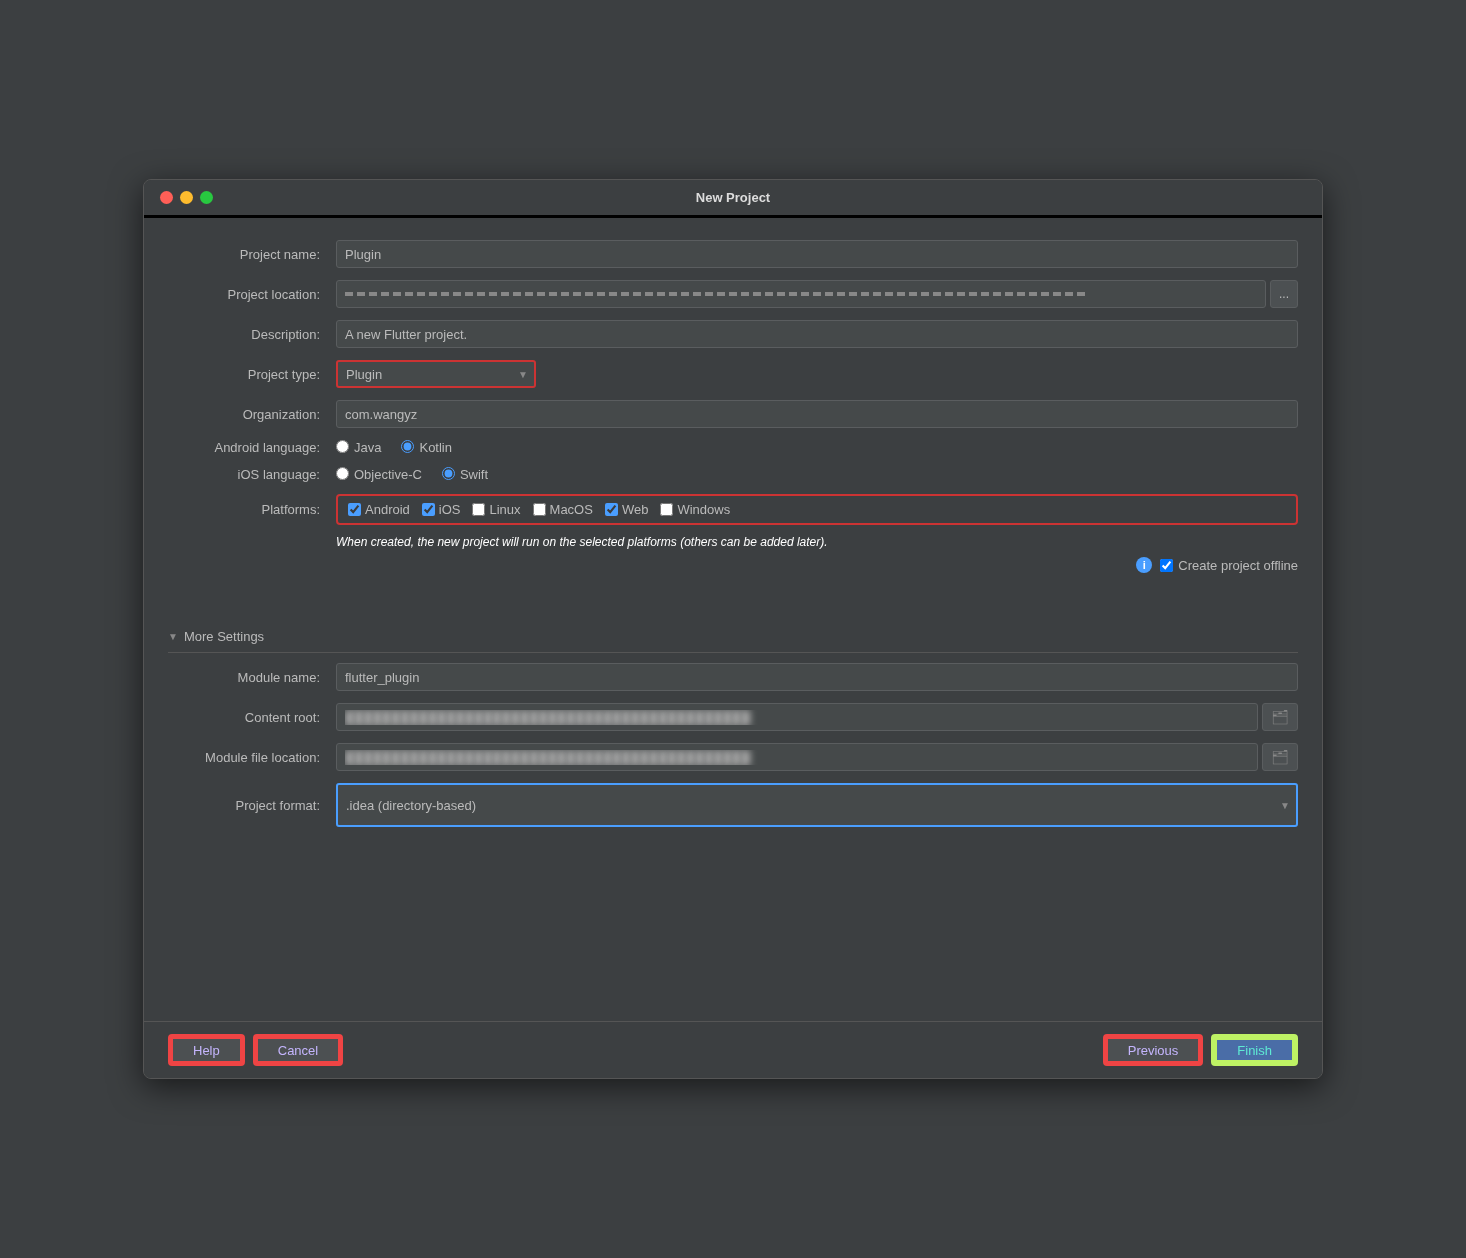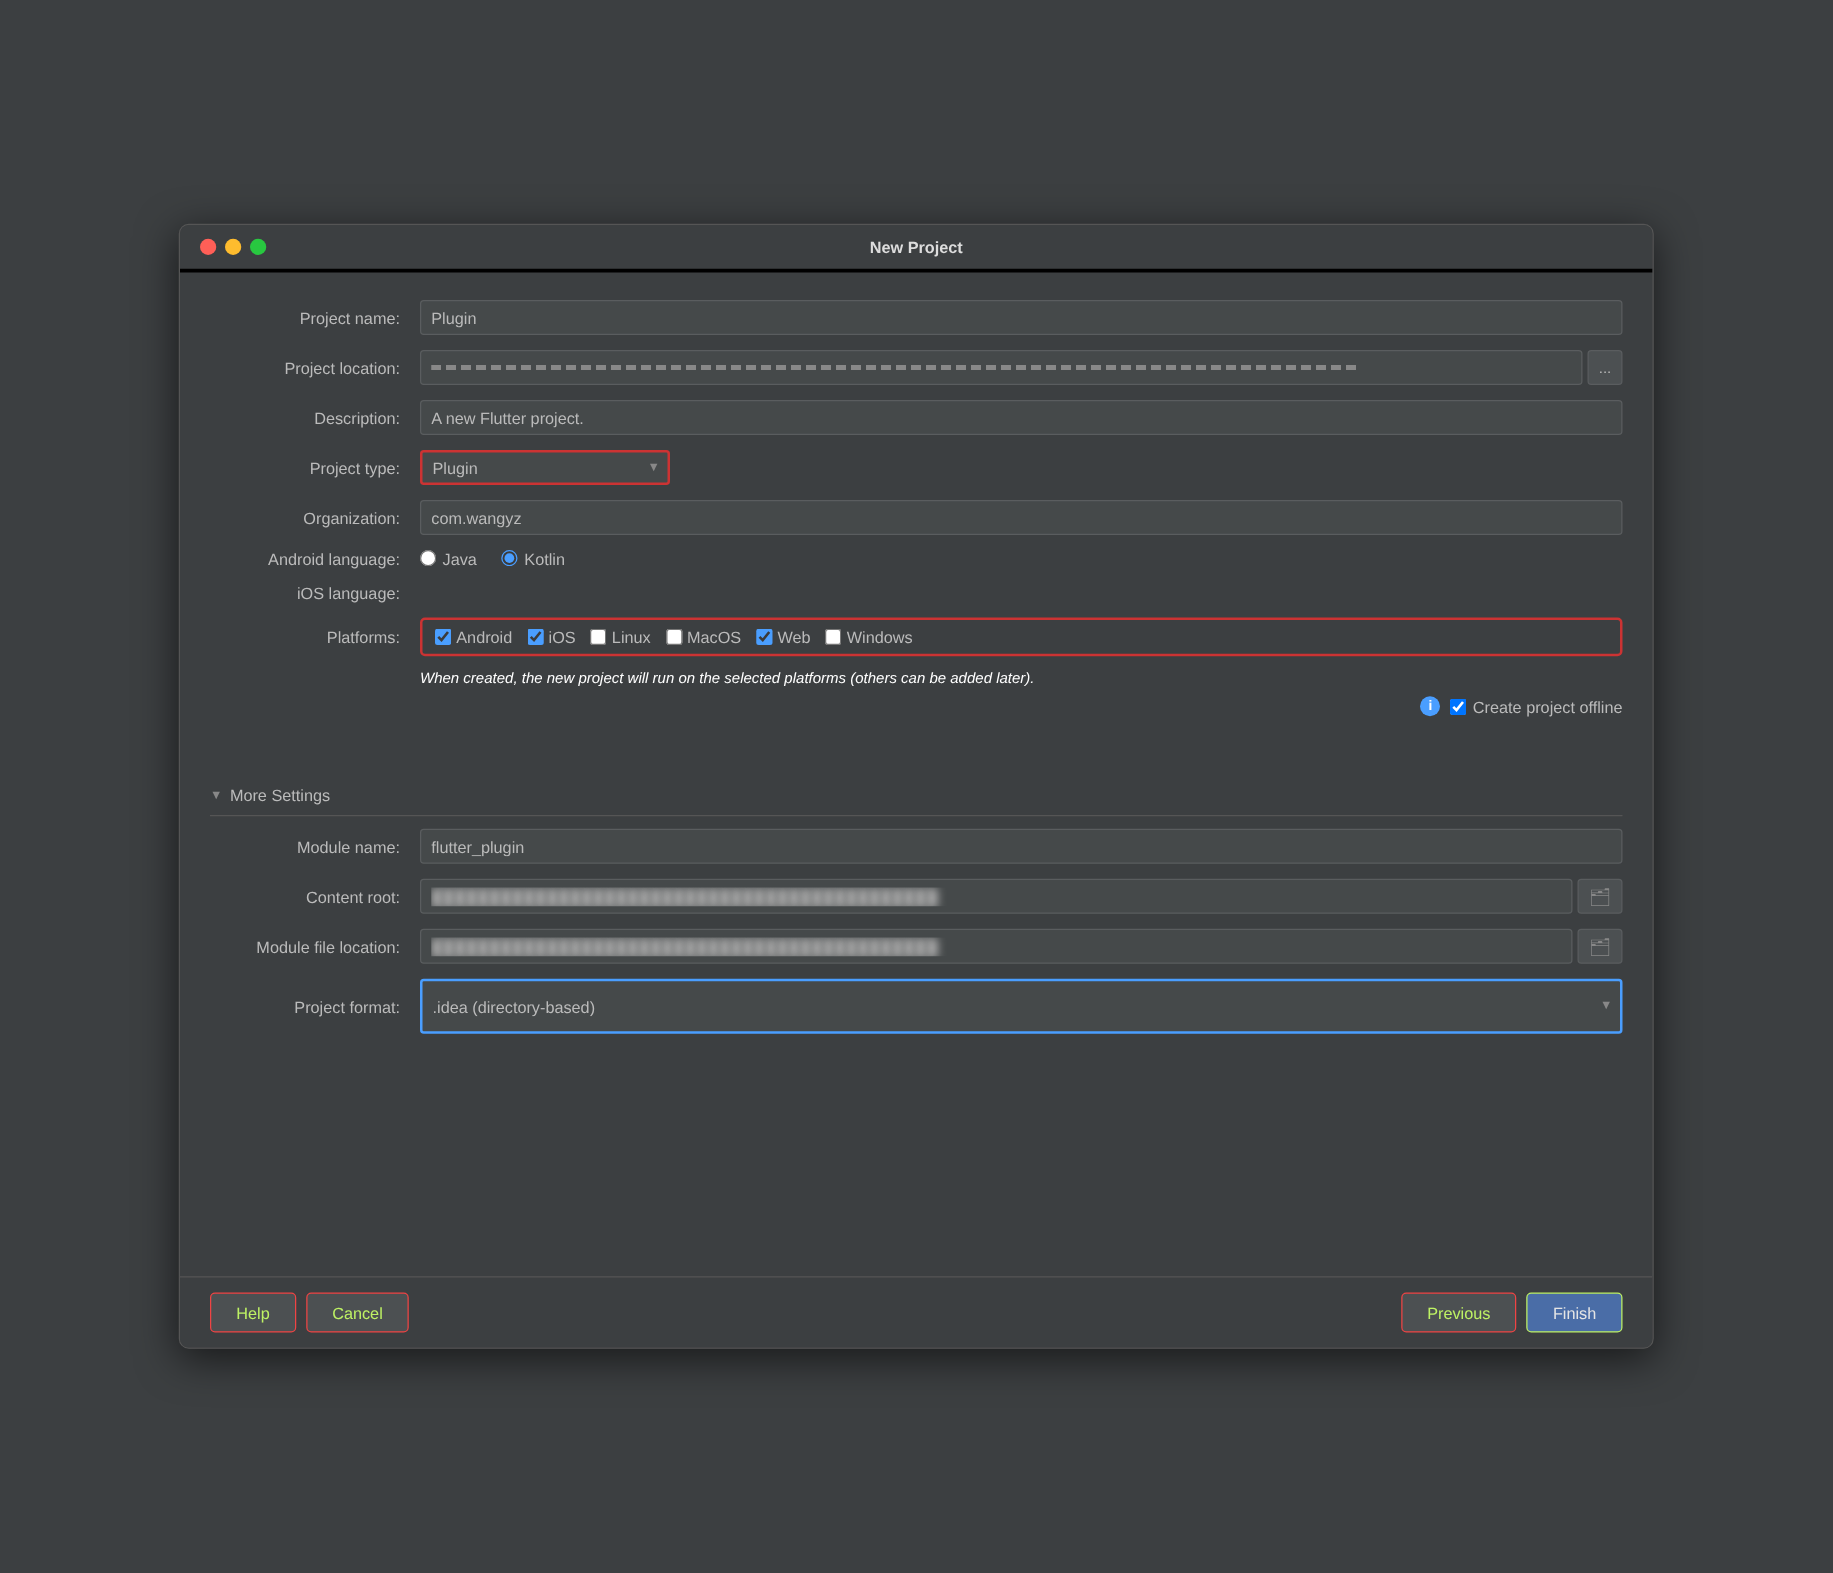--- a/index.html
+++ b/index.html
@@ -347,35 +347,35 @@
       gap: 8px;
     }
 
     .footer-right {
       display: flex;
       gap: 8px;
     }
 
     .btn {
       background: #4c5052;
-      border: 1px solid #ef4444;
+      border: 5px solid #ef4444;
       border-radius: 4px;
-      color: #bef264;
+      color: #c4b5fd;
       font-size: 13px;
       padding: 6px 20px;
       cursor: pointer;
       height: 32px;
       display: flex;
       align-items: center;
     }
 
     .btn-primary {
       background: #4a6da7;
-      border: 1px solid #bef264;
-      color: #e5e5e5;
+      border: 6px solid #bef264;
+      color: #5eead4;
     }
   </style>
 </head>
 <body>
 
 <div class="dialog">
 
   <div class="title-bar">
     <div class="title-bar-controls">
       <span class="traffic-light close"></span>
@@ -434,20 +434,30 @@
         </label>
         <label class="radio-item">
           <input type="radio" name="android-lang" value="kotlin" checked="" style="">
           <span>Kotlin</span>
         </label>
       </div>
     </div>
 
     <div class="form-row">
       <span class="form-label">iOS language:</span>
+      <div class="radio-group">
+        <label class="radio-item">
+          <input type="radio" name="ios-lang" value="objc" style="">
+          <span>Objective-C</span>
+        </label>
+        <label class="radio-item">
+          <input type="radio" name="ios-lang" value="swift" checked="" style="">
+          <span>Swift</span>
+        </label>
+      </div>
     </div>
 
     <div class="form-row">
       <span class="form-label">Platforms:</span>
       <div class="platforms-box">
         <label class="checkbox-item">
           <input type="checkbox" checked="" style="">
           <span>Android</span>
         </label>
         <label class="checkbox-item">

